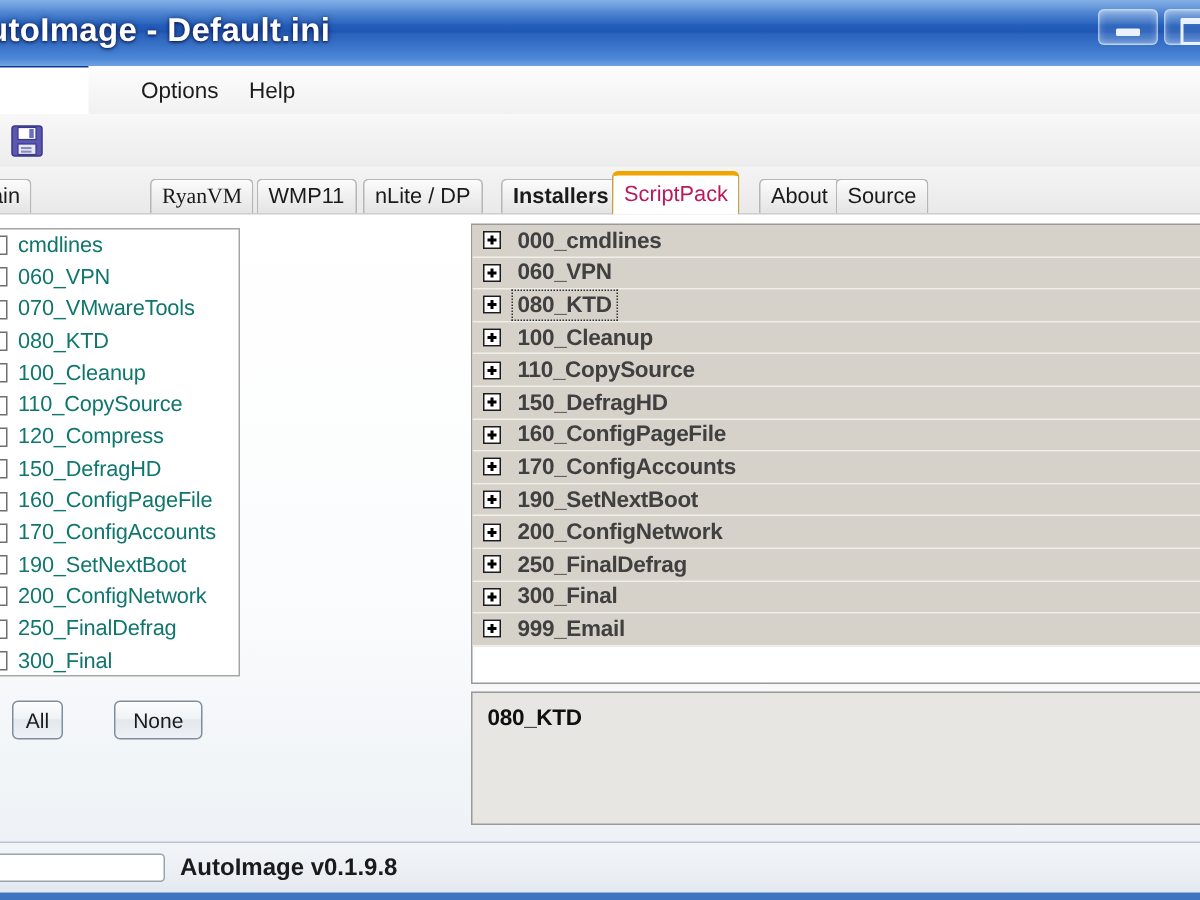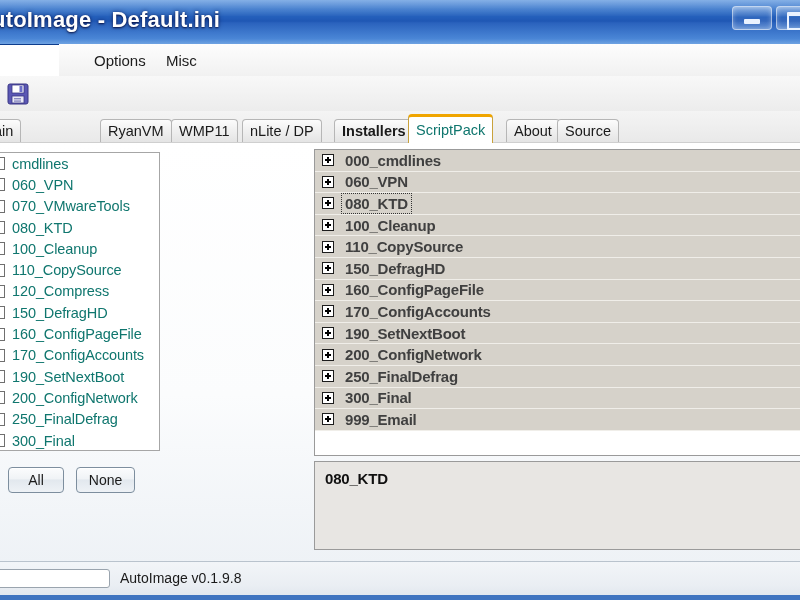--- a/index.html
+++ b/index.html
@@ -146,21 +146,21 @@
   .tab.active {
     top: 3px;
     height: 29px;
     line-height: 26px;
     background: #ffffff;
     border: 1px solid #c9a23c;
     border-top: 3px solid #f0a500;
     border-bottom: none;
     border-radius: 4px 4px 0 0;
     z-index: 4;
-    color: #0f766e;
+    color: #be185d;
   }
 
   
   .page {
     position: absolute;
     left: 0; top: 142px;
     width: 800px;
     height: 419px;
     background: linear-gradient(to bottom, #ffffff 0%, #fbfcfd 60%, #eef2f6 100%);
     border-top: 1px solid #cfcfcf;
@@ -195,21 +195,21 @@
   .cl-label {
     font-size: 14.5px;
     color: #0f766e;
     white-space: nowrap;
     letter-spacing: -0.1px;
   }
 
   
   .btn {
     position: absolute;
-    width: 56px;
+    width: 34px;
     height: 26px;
     border: 1px solid #7d8e9e;
     border-radius: 4px;
     background: linear-gradient(to bottom, #fbfcfd 0%, #f0f3f6 45%, #e2e8ee 50%, #eef2f6 100%);
     font-size: 14px;
     color: #1a1a1a;
     text-align: center;
     line-height: 24px;
     box-sizing: border-box;
     box-shadow: inset 0 1px 0 rgba(255,255,255,0.9);
@@ -313,23 +313,24 @@
     height: 19px;
     background: #ffffff;
     border: 1px solid #9aa4ae;
     border-radius: 3px;
     box-sizing: border-box;
   }
   .status-text {
     position: absolute;
     left: 120px;
     top: 8px;
-    font-size: 14px;
+    font-size: 16px;
     color: #1a1a1a;
     white-space: nowrap;
+    font-weight: bold;
   }
 </style>
 </head>
 <body>
 
 <div id="app">
 
   <div class="titlebar">
     <div class="glow"></div>
     <div class="title-text">utoImage - Default.ini</div>
@@ -338,40 +339,40 @@
         <span class="min-glyph"></span>
       </div>
       <div class="winbtn">
         <span class="max-glyph"></span>
       </div>
     </div>
   </div>
 
   <div class="menubar" id="menubar">
       <div class="menu-item" style="left: 29px;">Options</div>
-      <div class="menu-item" style="left: 101px;">Misc</div>
+      <div class="menu-item" style="left: 101px;">Help</div>
     </div>
 
   <div class="toolbar">
     <div class="tool-save">
       <svg width="26" height="26" viewBox="0 0 26 26" aria-hidden="true">
         <rect x="3" y="3" width="20" height="20" rx="2" fill="#5b58b4" stroke="#3a3785" stroke-width="1"></rect>
         <rect x="7" y="4" width="12" height="8" fill="#ffffff" stroke="#3a3785" stroke-width="0.8"></rect>
         <rect x="14.5" y="5" width="3" height="6" fill="#6b6ec8"></rect>
         <rect x="7" y="15" width="12" height="7" fill="#e9e9f6" stroke="#3a3785" stroke-width="0.8"></rect>
         <rect x="9" y="17" width="7" height="1.4" fill="#8a8ac0"></rect>
         <rect x="9" y="19.4" width="7" height="1.4" fill="#8a8ac0"></rect>
       </svg>
     </div>
   </div>
 
   <div class="tabstrip" id="tabstrip">
       <div class="tab" style="left: -14px;">ain</div>
       <div class="tab" style="left: 36px; margin-top: 29px;">Source</div>
-      <div class="tab" style="left: 100px;">RyanVM</div>
+      <div class="tab" style="left: 100px; font-family: Liberation Serif, serif;">RyanVM</div>
       <div class="tab" style="left: 171px;">WMP11</div>
       <div class="tab" style="left: 242px;">nLite / DP</div>
       <div class="tab" style="left: 334px; font-weight: bold;">Installers</div>
       <div class="tab active" style="left: 408px;">ScriptPack</div>
       <div class="tab" style="left: 506px;">About</div>
       <div class="tab" style="left: 557px;">Source</div>
     </div>
 
   <div class="page">
 

